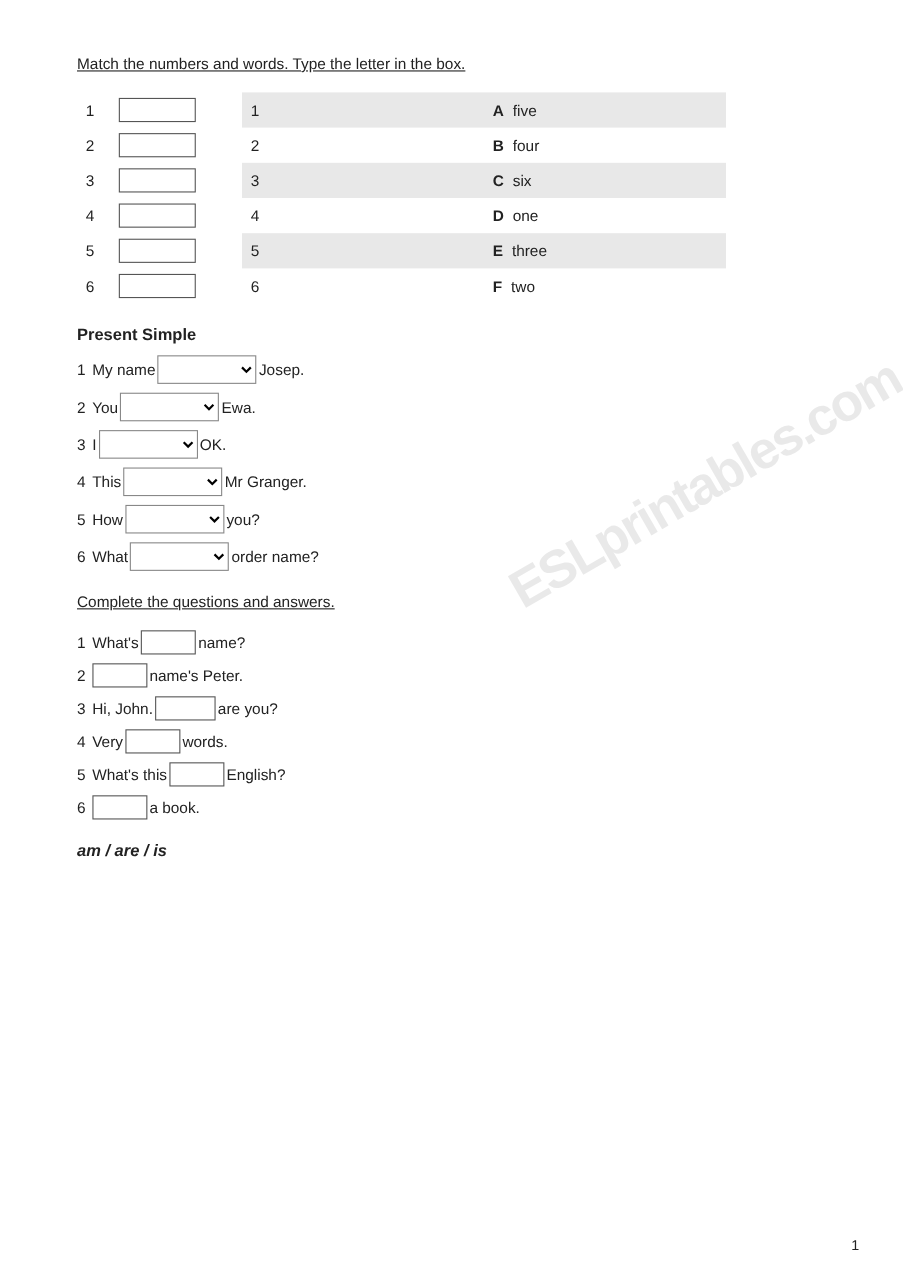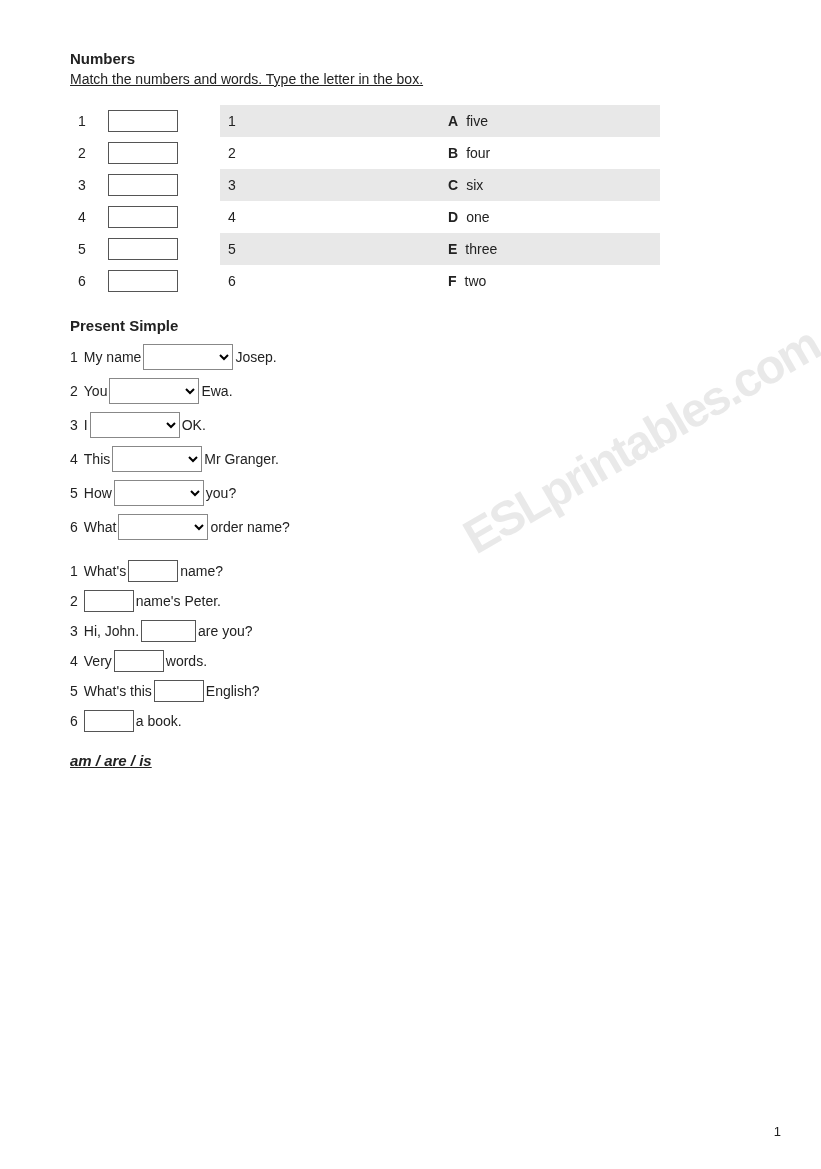--- a/index.html
+++ b/index.html
@@ -137,21 +137,20 @@
       padding: 1px 4px;
     }
 
     
     .amis-section {
       margin-bottom: 20px;
     }
 
     .amis-section h2 {
       font-style: italic;
-      text-decoration: underline;
     }
 
     
     .watermark {
       position: absolute;
       top: 280px;
       right: 20px;
       width: 320px;
       height: 320px;
       opacity: 0.18;
@@ -181,21 +180,20 @@
     .section-divider {
       margin-bottom: 20px;
     }
   </style>
 </head>
 <body>
 
 <div class="watermark">ESLprintables.com</div>
 
 <div class="numbers-section section-divider">
-  <h2>Numbers</h2>
   <p class="instruction">Match the numbers and words. Type the letter in the box.</p>
 
   <div class="numbers-grid">
 
     <div class="cell number-col">1</div>
     <div class="cell input-col">
       <input type="text" maxlength="2" style="">
     </div>
     <div class="cell digit-col shaded">1</div>
     <div class="cell word-col shaded"><span class="letter">A</span>five</div>
@@ -292,20 +290,21 @@
       <span>What</span>
       <select>
         <option>is</option><option>am</option><option>are</option>
       </select>
       <span>order name?</span>
     </div>
   </div>
 </div>
 
 <div class="qa-section section-divider">
+  <p class="instruction">Complete the questions and answers.</p>
 
   <div class="qa-items">
 
     <div class="qa-item">
       <span class="item-num">1</span>
       <span>What's</span>
       <input type="text" style="width: 50px;">
       <span>name?</span>
     </div>
 

